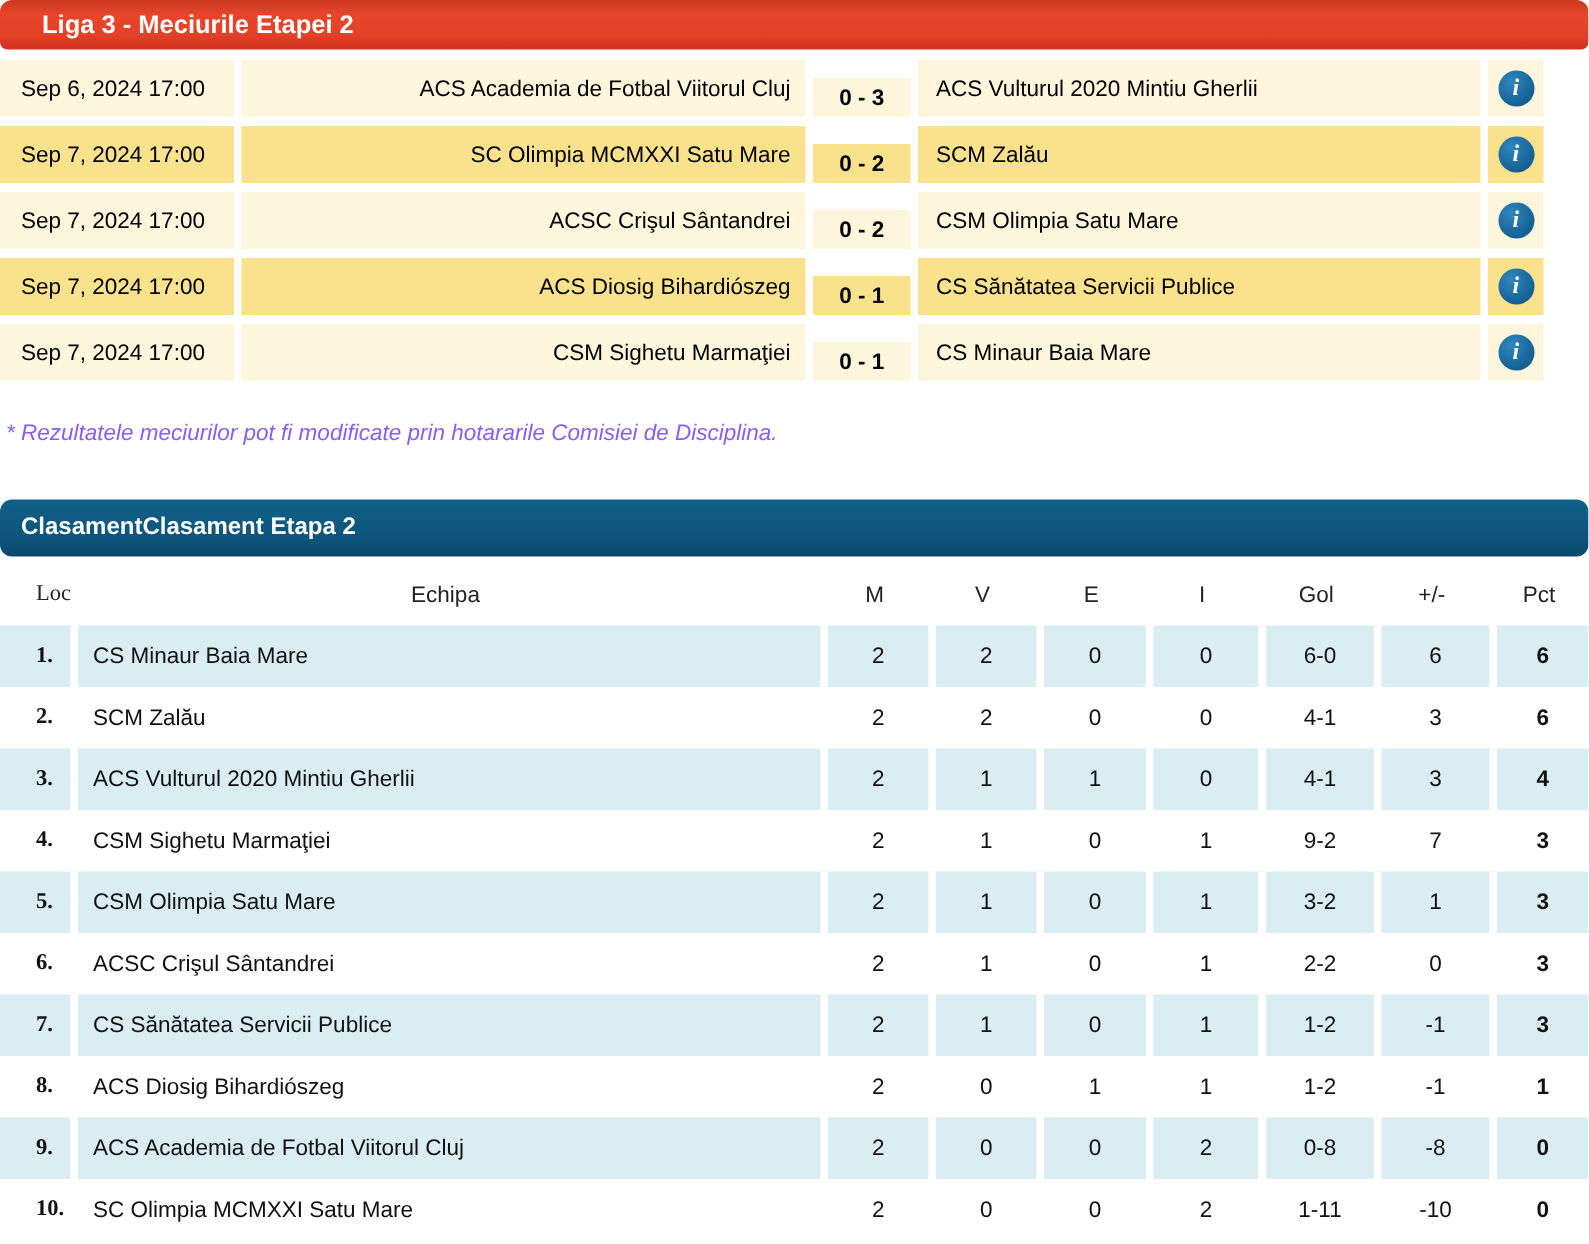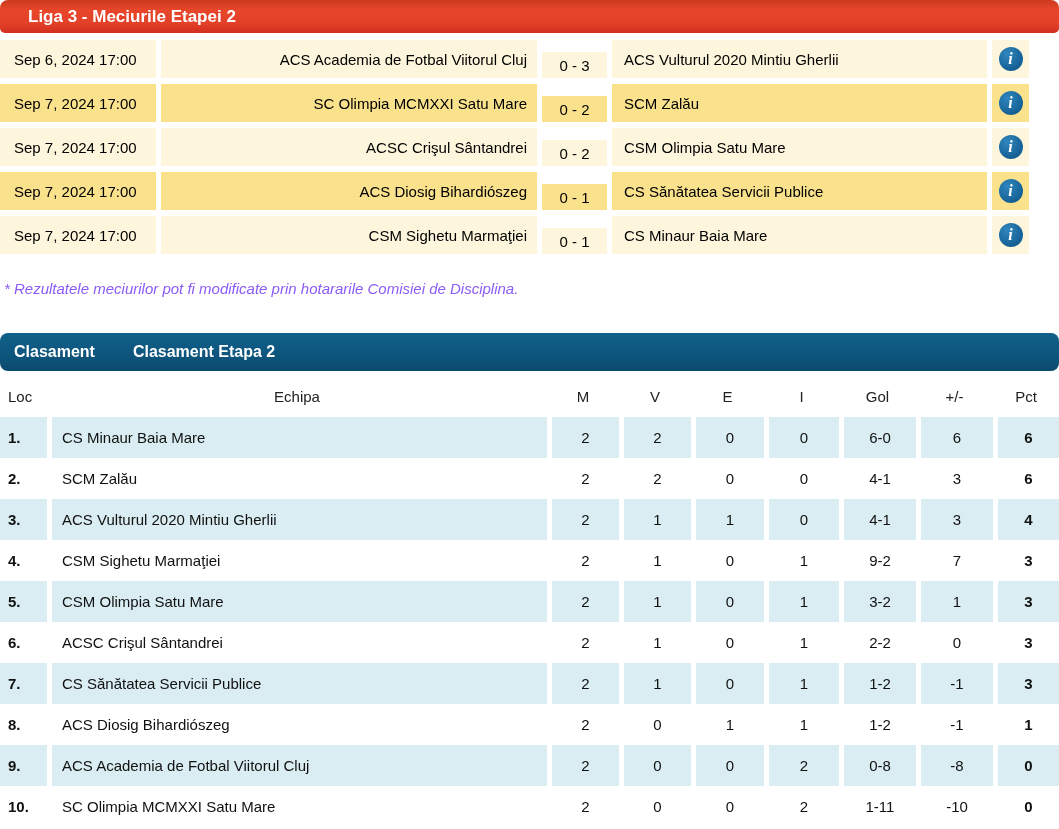--- a/index.html
+++ b/index.html
@@ -15,48 +15,48 @@
     background: linear-gradient(180deg, #cc3a1e 0%, #e7462a 30%, #e34128 70%, #d22f1f 100%);
     display: flex; align-items: center; padding-left: 28px; margin-bottom: 7px;
   }
   .red-bar .title { color: #fff; font-weight: bold; font-size: 17px; }
 
   .match-row { display: flex; height: 38px; margin-bottom: 6px; }
   .match-row .cell { background: #fdf6dc; display: flex; align-items: center; font-size: 15px; }
   .match-row.alt .cell { background: #fae28d; }
   .cell.date  { width: 156px; padding-left: 14px; }
   .cell.home  { width: 376px; margin-left: 5px; justify-content: flex-end; padding-right: 10px; text-align: right; }
-  .cell.score { width: 65px;  margin-left: 5px; justify-content: center; font-weight: normal; margin-top: 12px; }
+  .cell.score { width: 65px;  margin-left: 5px; justify-content: center; font-weight: bold; margin-top: 12px; }
   .cell.away  { width: 375px; margin-left: 5px; padding-left: 12px; }
   .cell.info  { width: 37px;  margin-left: 5px; justify-content: center; }
   .info-btn {
     width: 24px; height: 24px; border-radius: 50%;
     background: radial-gradient(circle at 35% 30%, #2f86bd, #135e92 75%);
     color: #fff; font-family: "Liberation Serif", serif; font-style: italic; font-weight: bold;
     font-size: 16px; line-height: 1; display: flex; align-items: center; justify-content: center;
     cursor: pointer;
   }
 
   .note { margin: 26px 0 0 4px; font-style: italic; font-size: 15px; color: #8b5cf6; }
 
   
   .blue-bar {
     margin-top: 36px; height: 38px; border-radius: 8px;
     background: linear-gradient(180deg, #10608a 0%, #0e567d 55%, #0b4a6d 100%);
-    display: flex; align-items: center; padding-left: 14px; gap: 38px;
+    display: flex; align-items: center; padding-left: 14px; 
   }
   .blue-bar .tab { color: #fff; font-weight: bold; font-size: 16px; cursor: pointer; }
 
   table.standings {
     width: 1059px; margin-top: 4px; border-collapse: separate; border-spacing: 0;
     table-layout: fixed; font-size: 15px;
   }
   .standings th { height: 42px; font-weight: normal; color: #222; text-align: center; }
   .standings td { height: 41px; text-align: center; color: #111; }
-  .standings th.loc, .standings td.loc { text-align: left; padding-left: 8px; }
+  .standings th.loc, .standings td.loc { text-align: left; padding-left: 24px; font-family: Liberation Serif, serif; }
   .standings td.loc { font-weight: bold; }
   .standings td.team { text-align: left; padding-left: 10px; }
   .standings td.pct { font-weight: bold; }
   .standings tbody td { border-left: 5px solid #ffffff; }
   .standings tbody td:first-child { border-left: none; }
   .standings tbody tr:nth-child(odd) td { background: #d9edf2; }
   .standings tbody tr:nth-child(even) td { background: #ffffff; }
 </style>
 </head>
 <body>

